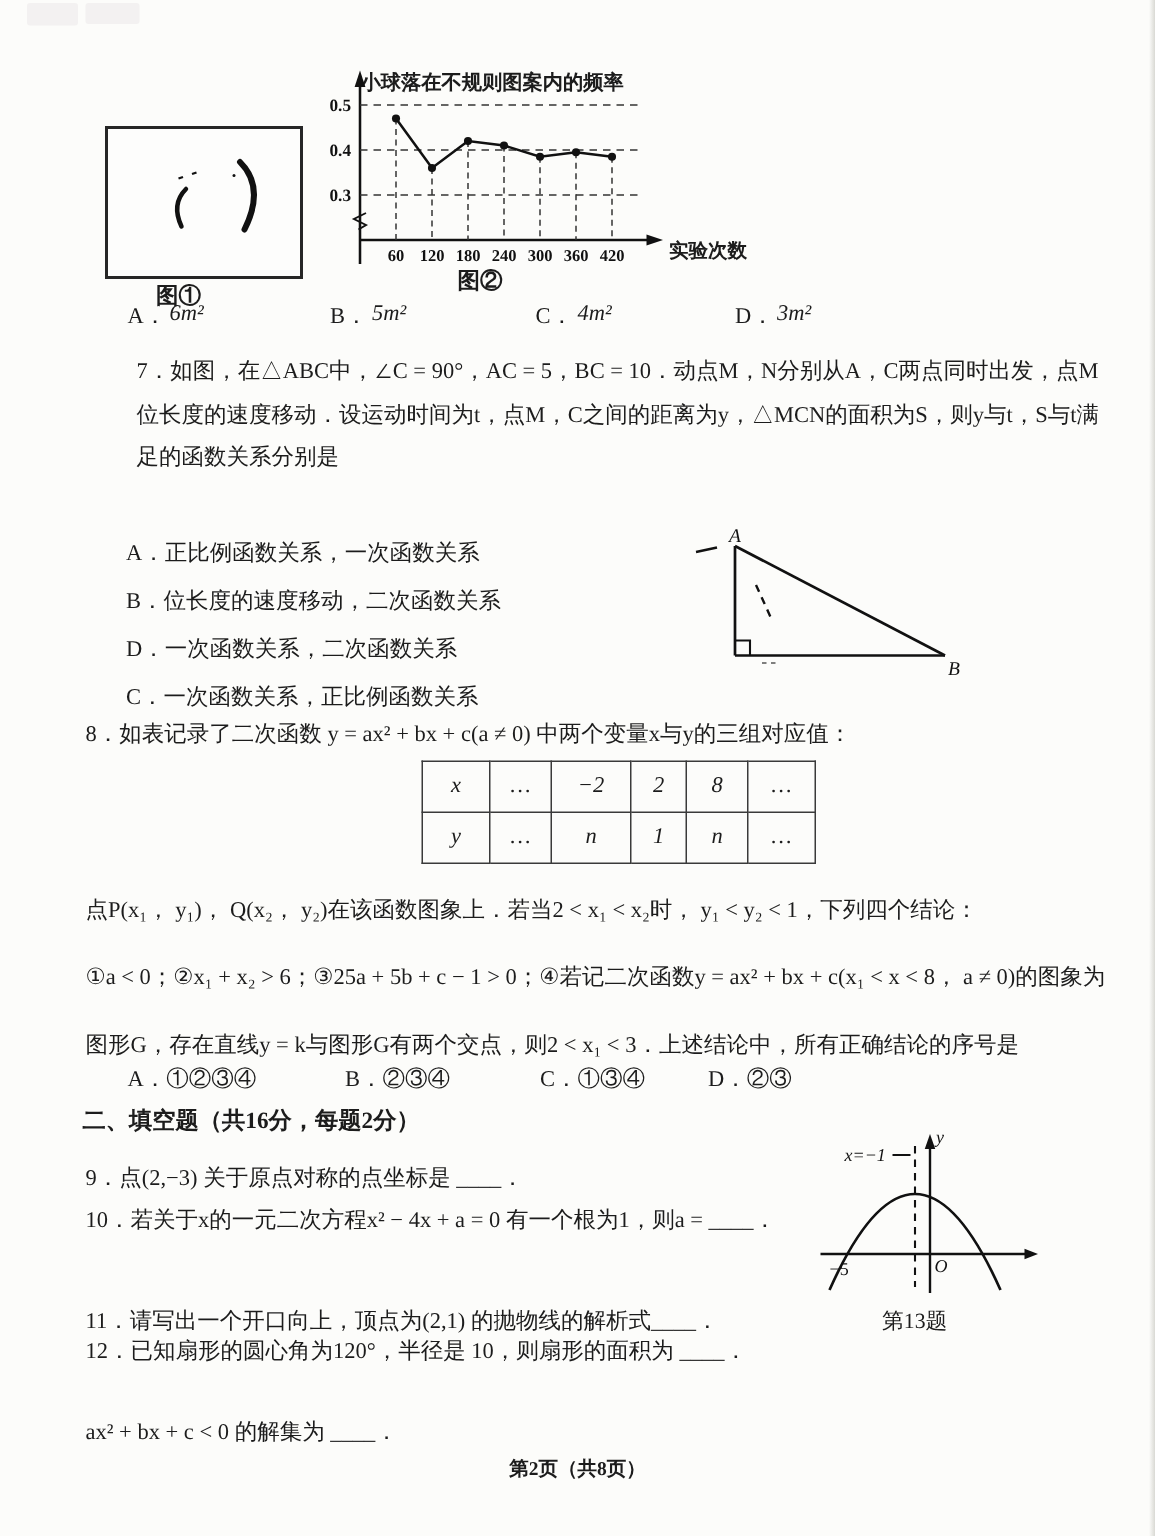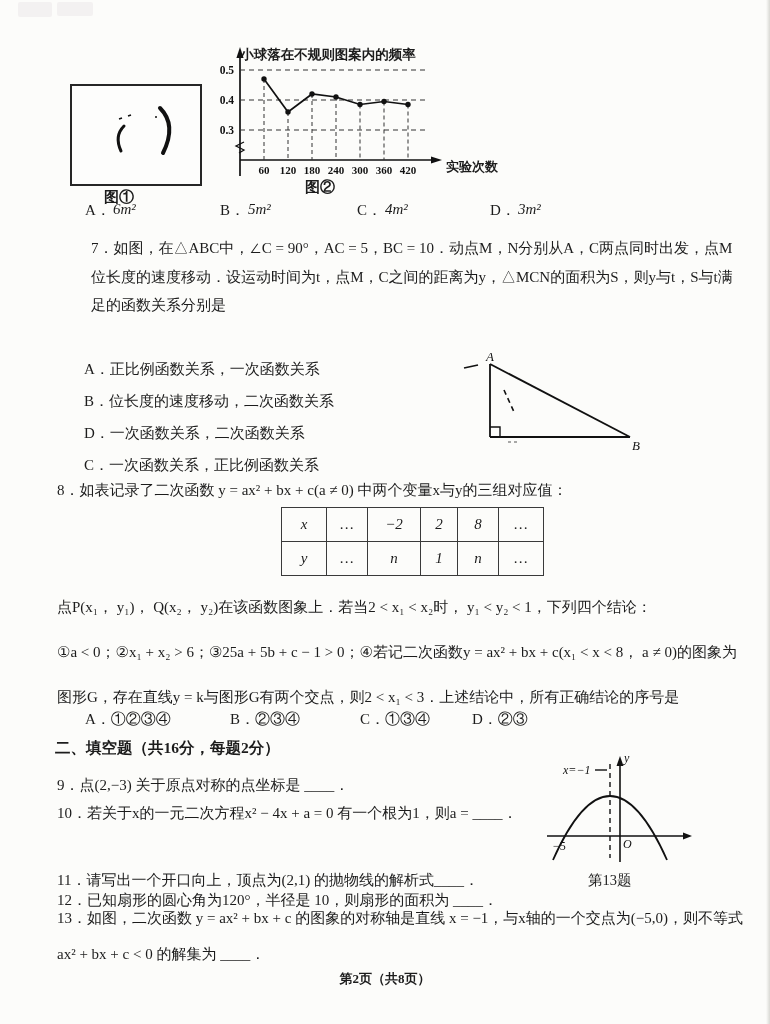--- a/index.html
+++ b/index.html
@@ -172,21 +172,20 @@
     <span style="left:300px;">C．①③④</span>
     <span style="left:412px;">D．②③</span>
   </div>
 
   <div class="abs txt bold" style="left:55px;top:738px;font-size:15.5px;">二、填空题（共16分，每题2分）</div>
 
   <div class="fill-line" style="top:776px;">9．点(2,−3) 关于原点对称的点坐标是 ____．</div>
   <div class="fill-line" style="top:804px;">10．若关于x的一元二次方程x² − 4x + a = 0 有一个根为1，则a = ____．</div>
   <div class="fill-line" style="top:839px;margin-top:32px;">11．请写出一个开口向上，顶点为(2,1) 的抛物线的解析式____．</div>
   <div class="fill-line" style="top:875px;margin-top:16px;">12．已知扇形的圆心角为120°，半径是 10，则扇形的面积为 ____．</div>
-  <div class="fill-line" style="top:909px;">13．如图，二次函数 y = ax² + bx + c 的图象的对称轴是直线 x = −1，与x轴的一个交点为(−5,0)，则不等式</div>
   <div class="fill-line" style="top:945px;">ax² + bx + c &lt; 0 的解集为 ____．</div>
 
   <svg class="abs" style="left:545px;top:750px;" width="150" height="118" viewBox="0 0 150 118">
     <line x1="2" y1="86" x2="140" y2="86" stroke="#111" stroke-width="1.6"></line>
     <polygon points="138,82.5 138,89.5 147,86" fill="#111"></polygon>
     <line x1="75" y1="14" x2="75" y2="112" stroke="#111" stroke-width="1.6"></line>
     <polygon points="71.5,16 78.5,16 75,6" fill="#111"></polygon>
     <line x1="65" y1="14" x2="65" y2="108" stroke="#111" stroke-width="1.4" stroke-dasharray="5 4"></line>
     <path d="M8,110 Q65,-18 122,110" fill="none" stroke="#111" stroke-width="1.8"></path>
     <line x1="50" y1="20" x2="62" y2="20" stroke="#111" stroke-width="1.4"></line>

